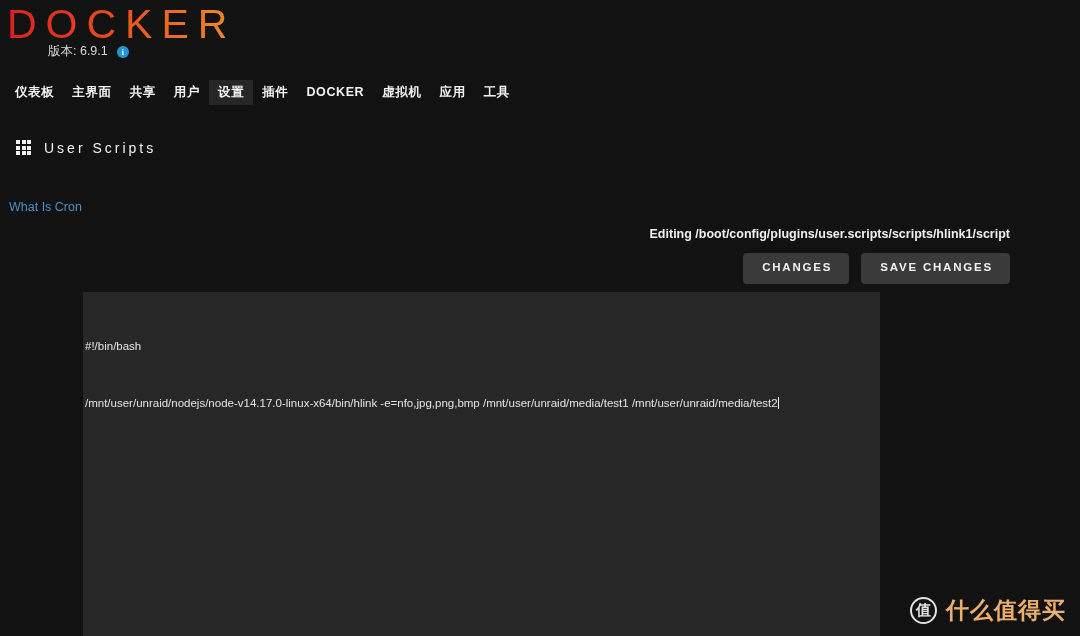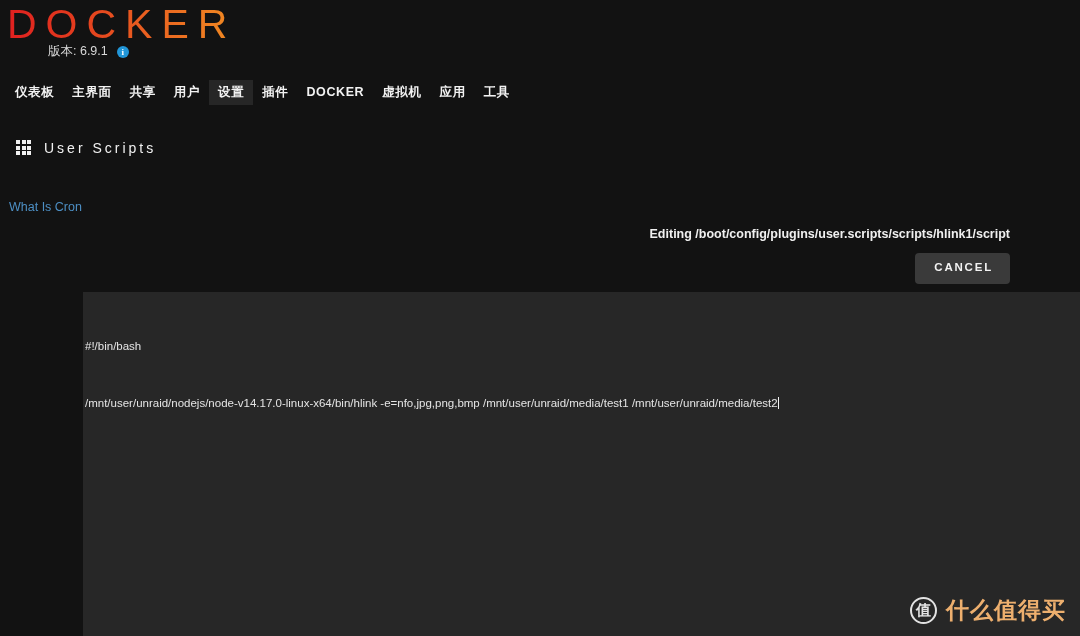--- a/index.html
+++ b/index.html
@@ -140,21 +140,21 @@
     letter-spacing: 1.8px;
     padding: 9px 17px 10px 19px;
     cursor: pointer;
     line-height: 1;
   }
 
   
   #editor {
     position: absolute;
     left: 83px; top: 292px;
-    width: 997px;
+    width: 797px;
     height: 344px;
     background: #272727;
     overflow: hidden;
   }
   #editor-gutter {
     position: absolute;
     left: 0; top: 0;
     width: 0px; height: 100%;
     background: #232323;
   }
@@ -243,21 +243,22 @@
       <i></i>
   </span>
   <span id="page-title-text">User Scripts</span>
 </div>
 
 <a id="cron-link">What Is Cron</a>
 
 <div id="editing-label">Editing /boot/config/plugins/user.scripts/scripts/hlink1/script</div>
 
 <div id="button-row">
-  <button class="btn">CANCEL</button>
+  <button class="btn">CHANGES</button>
+  <button class="btn">SAVE CHANGES</button>
 </div>
 
 <div id="editor">
   <div id="editor-gutter"></div>
   <div id="editor-lines">
     <div class="code-line">#!/bin/bash</div>
     <div class="code-line"><span>/mnt/user/unraid/nodejs/node-v14.17.0-linux-x64/bin/hlink -e=nfo,jpg,png,bmp /mnt/user/unraid/media/test1 /mnt/user/unraid/media/test2</span><span class="caret"></span></div>
   </div>
 </div>
 

